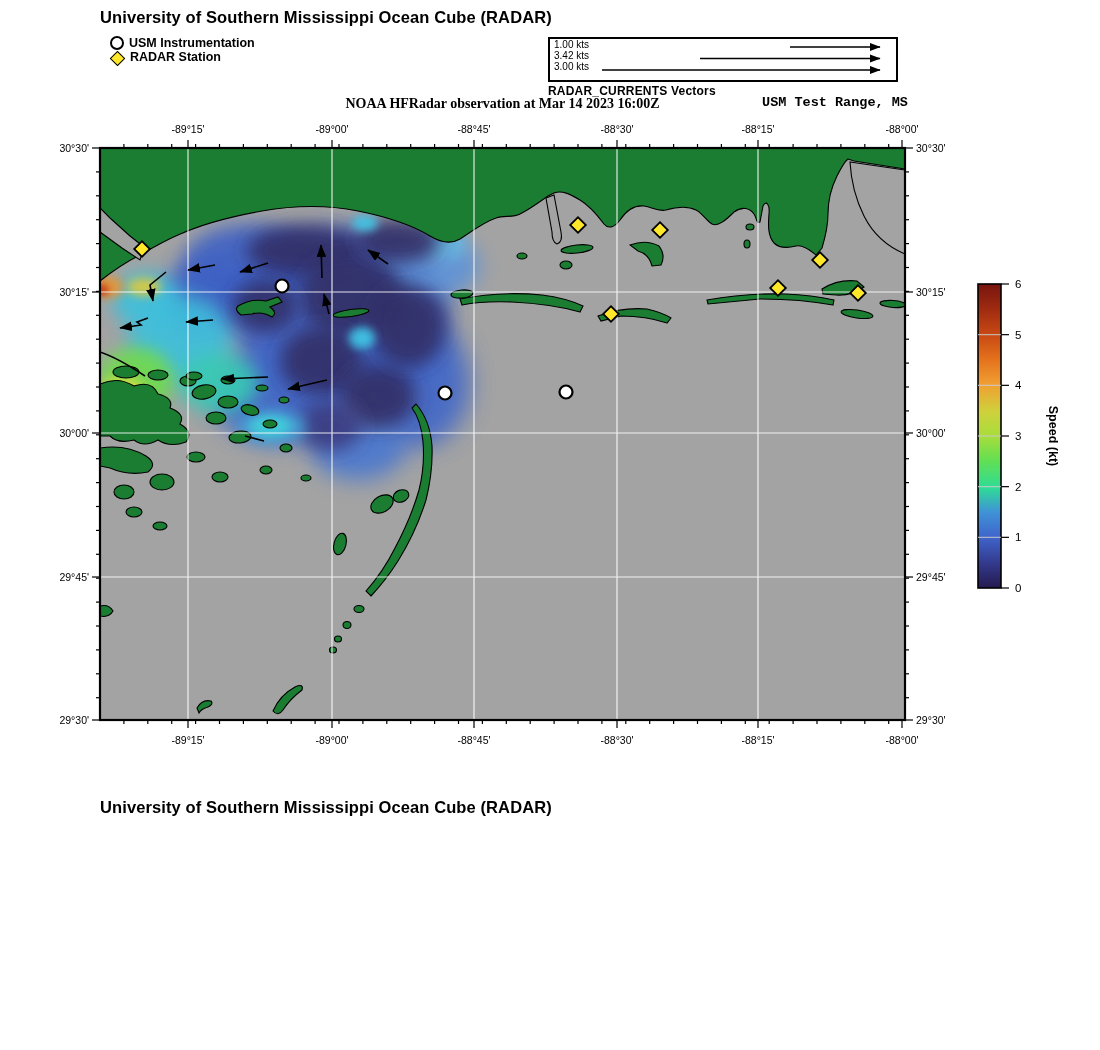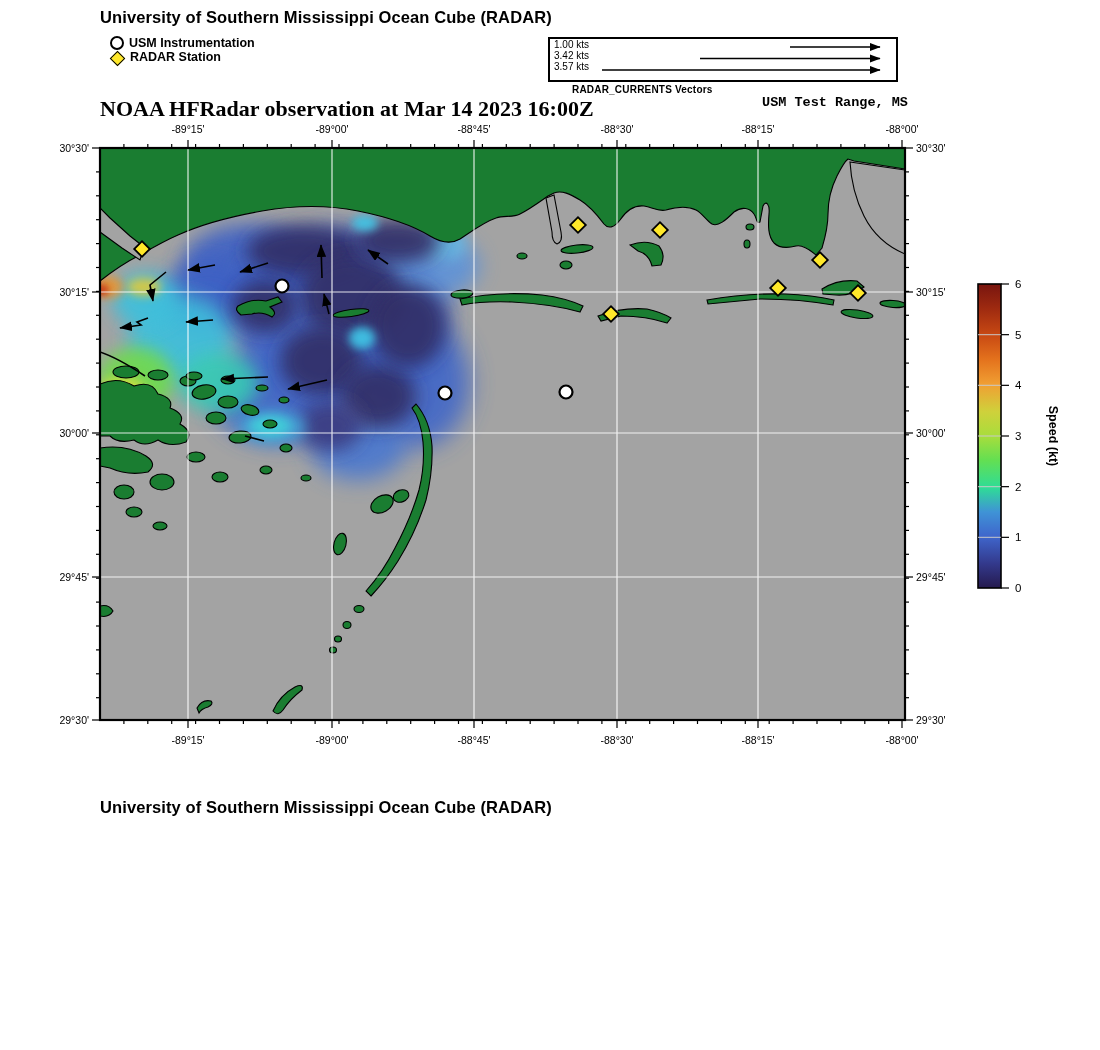--- a/index.html
+++ b/index.html
@@ -3,35 +3,35 @@
 <meta charset="utf-8">
 <style>
   html,body{margin:0;padding:0}
   body{width:1100px;height:1050px;background:#ffffff;position:relative;
        font-family:"Liberation Sans",sans-serif;color:#000;overflow:hidden}
   .abs{position:absolute}
   #top-title,#bottom-title{left:100px;width:805px;
        font-weight:bold;font-size:16.5px;letter-spacing:.1px}
   #top-title{top:8px}
   #bottom-title{top:798px}
-  #subtitle{left:100px;width:805px;text-align:left;top:96px;
-       font-family:"Liberation Serif",serif;font-weight:bold;font-size:22px}
+  #subtitle{left:100px;width:805px;text-align:center;top:96px;
+       font-family:"Liberation Serif",serif;font-weight:bold;font-size:14px}
   #range-label{left:752px;top:95px;width:166px;text-align:center;
        font-family:Liberation Mono, monospace;font-weight:bold;font-size:13.5px}
   #legend{left:110px;top:36px}
   .legend-row{display:flex;align-items:flex-end;height:14px;
        font-weight:bold;font-size:12.5px;white-space:nowrap}
   .lmark{flex:0 0 auto}
   .lcircle{width:10px;height:10px;border:2px solid #000;border-radius:50%;
        background:#fff;margin-right:5px}
   .ldiamond{width:9px;height:9px;border:1.5px solid #000;background:#ffe82a;
        transform:rotate(45deg);margin:0 7px 0 2px}
   #vbox{left:548px;top:37px;width:346px;height:41px;border:2px solid #000;background:#fff}
   .vlabel{position:absolute;left:4px;font-size:10px;font-weight:normal;line-height:12px}
-  #vcaption{left:572px;top:84px;font-size:10px;font-weight:bold;letter-spacing:.2px}
+  #vcaption{left:548px;top:84px;font-size:12px;font-weight:bold;letter-spacing:.2px}
   svg{display:block}
 </style>
 </head>
 <body>
 
 <div class="abs" id="top-title">University of Southern Mississippi Ocean Cube (RADAR)</div>
 
 <div class="abs" id="legend">
   <div class="legend-row">
     <span class="lmark lcircle"></span>
@@ -39,21 +39,21 @@
   </div>
   <div class="legend-row">
     <span class="lmark ldiamond"></span>
     <span>RADAR Station</span>
   </div>
 </div>
 
 <div class="abs" id="vbox">
   <div class="vlabel" style="top:0">1.00 kts</div>
   <div class="vlabel" style="top:11px">3.42 kts</div>
-  <div class="vlabel" style="top:22px">3.57 kts</div>
+  <div class="vlabel" style="top:22px">3.00 kts</div>
   <svg id="vbox-svg" width="346" height="41">
       <defs>
         <marker id="vah" markerWidth="9" markerHeight="7" refX="7.5" refY="3" orient="auto">
           <path d="M0,0L8,3L0,6Z" fill="#000"></path>
         </marker>
       </defs>
       <line x1="240" y1="8" x2="330" y2="8" stroke="#000" stroke-width="1.4" marker-end="url(#vah)"></line>
       <line x1="150" y1="19.5" x2="330" y2="19.5" stroke="#000" stroke-width="1.4" marker-end="url(#vah)"></line>
       <line x1="52" y1="31" x2="330" y2="31" stroke="#000" stroke-width="1.4" marker-end="url(#vah)"></line>
     </svg>

